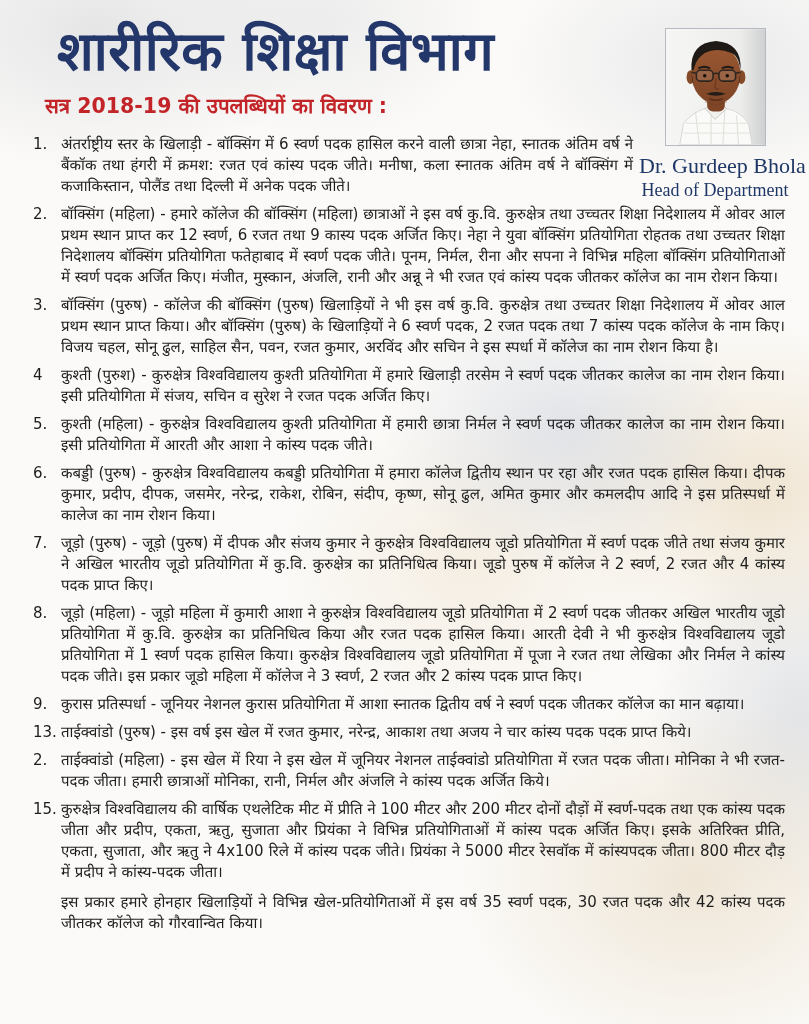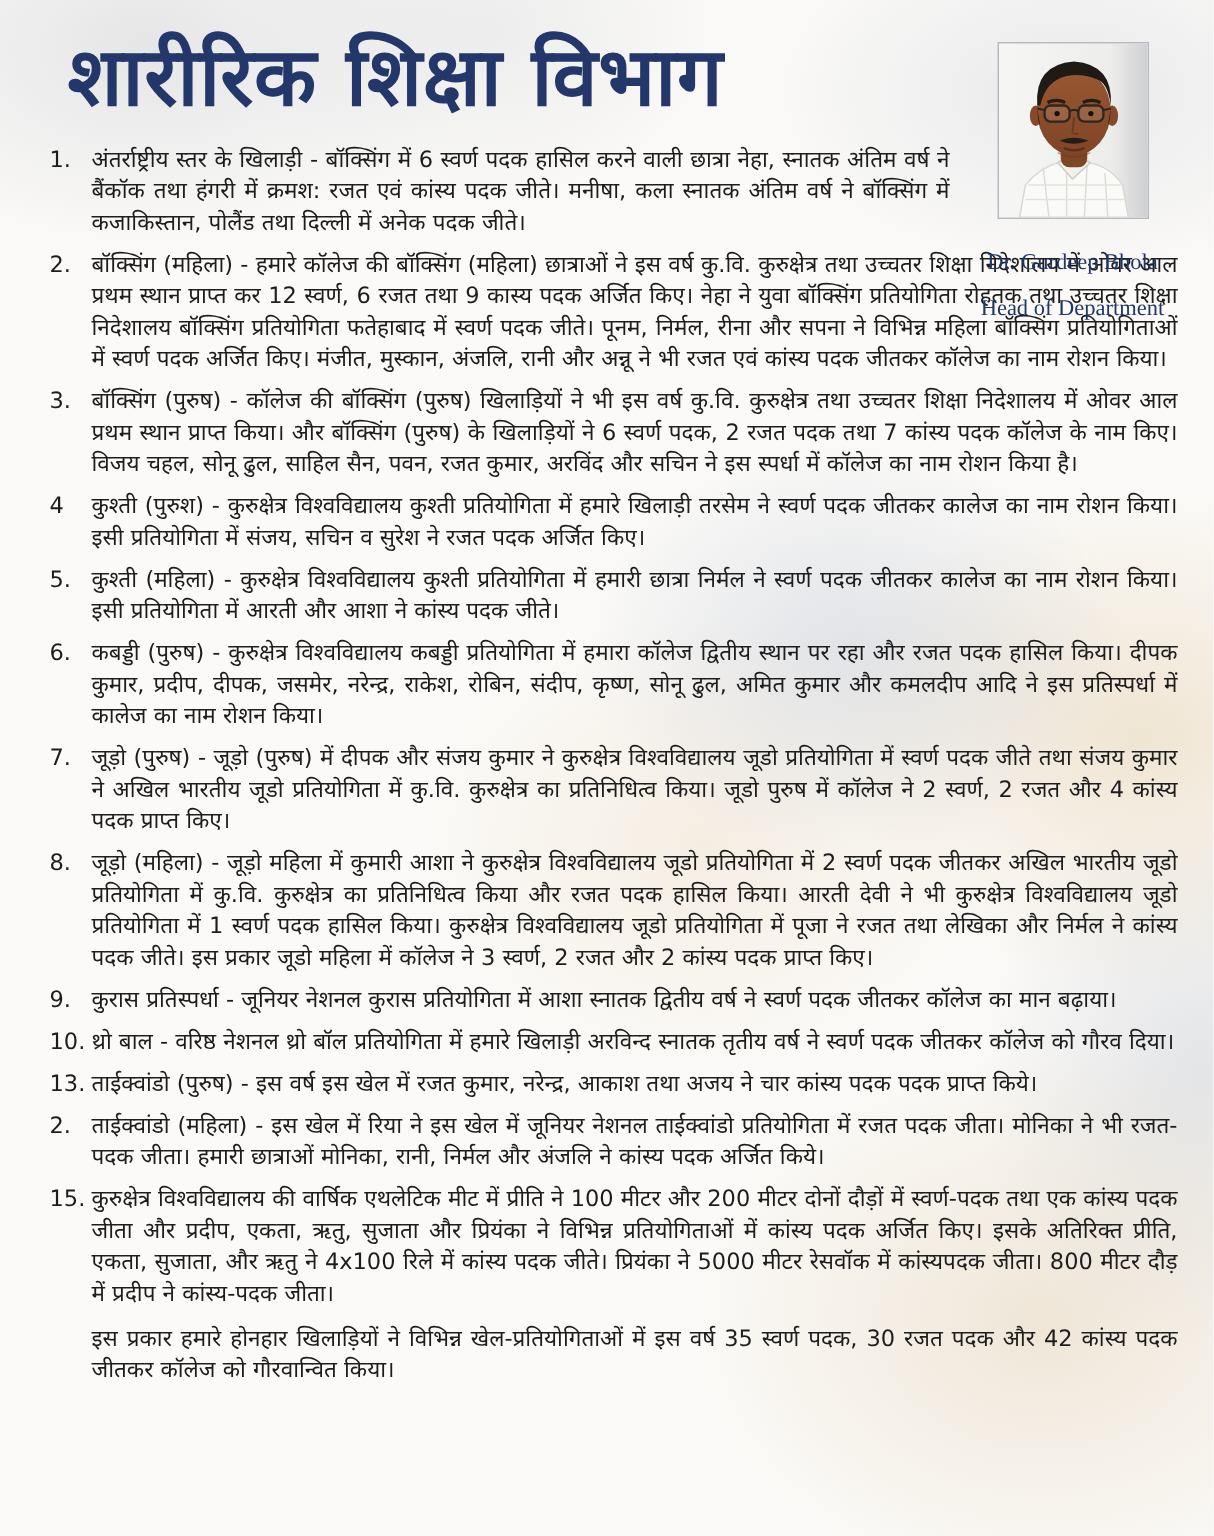--- a/index.html
+++ b/index.html
@@ -20,21 +20,21 @@
       radial-gradient(ellipse 300px 240px at 94% 48%, rgba(226,203,165,0.45), transparent 70%),
       radial-gradient(ellipse 280px 220px at 58% 55%, rgba(233,214,185,0.35), transparent 70%),
       radial-gradient(ellipse 340px 260px at 86% 86%, rgba(224,205,174,0.45), transparent 70%),
       radial-gradient(ellipse 220px 260px at 99% 70%, rgba(176,182,194,0.32), transparent 70%),
       radial-gradient(ellipse 320px 200px at 12% 3%, rgba(203,205,210,0.45), transparent 70%),
       radial-gradient(ellipse 240px 180px at 40% 2%, rgba(210,212,216,0.35), transparent 70%),
       #fbfaf8;
     padding: 20px 24px 10px 33px;
   }
   .page-title {
-    margin-left: 12px;
+    margin-left: 24px;
     margin-top: 2px;
     padding-right: 190px;
     font-size: 54px;
     line-height: 1.1;
     font-weight: bold;
     color: #23376a;
     letter-spacing: 0.5px;
     font-family: "DejaVu Sans", sans-serif;
   }
   .page-subtitle {
@@ -55,30 +55,30 @@
     width: 101px;
     height: 118px;
     margin: 0 auto;
     border: 1px solid #b6b9bf;
     background: #f4f4f2;
     box-shadow: 0 0 0 1px #ffffff inset;
     overflow: hidden;
   }
   .photo-frame svg { display: block; width: 100%; height: 100%; }
   .photo-name {
-    margin-top: 21px;
+    margin-top: 7px;
     font-family: "Liberation Serif", "DejaVu Serif", serif;
-    font-size: 15px;
+    font-size: 22px;
     color: #1e3766;
     white-space: nowrap;
   }
   .photo-role {
-    margin-top: 14px;
+    margin-top: 1px;
     font-family: "Liberation Serif", "DejaVu Serif", serif;
-    font-size: 15px;
+    font-size: 18px;
     color: #1e3766;
     white-space: nowrap;
   }
   .achievement-list {
     margin-top: 15px;
     list-style: none;
   }
   .item {
     display: flex;
     align-items: flex-start;
@@ -159,20 +159,21 @@
         <path d="M44 71 Q51 74 58 71" stroke="#5c2f1a" stroke-width="1.6" fill="none"></path>
 
         <path d="M40 74 Q51 80 62 74" stroke="#703d20" stroke-width="1" fill="none" opacity="0.5"></path>
       </svg>
     </div>
     <div class="photo-name">Dr. Gurdeep Bhola</div>
     <div class="photo-role">Head of Department</div>
   </div>
 
   <h1 class="page-title">शारीरिक शिक्षा विभाग</h1>
+  <h2 class="page-subtitle">सत्र 2018-19 की उपलब्धियों का विवरण :</h2>
 
   <ol class="achievement-list">
     <li class="item beside-photo">
       <span class="num">1.</span>
       <span class="txt">अंतर्राष्ट्रीय स्तर के खिलाड़ी - बॉक्सिंग में 6 स्वर्ण पदक हासिल करने वाली छात्रा नेहा, स्नातक अंतिम वर्ष ने बैंकॉक तथा हंगरी में क्रमश: रजत एवं कांस्य पदक जीते। मनीषा, कला स्नातक अंतिम वर्ष ने बॉक्सिंग में कजाकिस्तान, पोलैंड तथा दिल्ली में अनेक पदक जीते।</span>
     </li>
     <li class="item">
       <span class="num">2.</span>
       <span class="txt">बॉक्सिंग (महिला) - हमारे कॉलेज की बॉक्सिंग (महिला) छात्राओं ने इस वर्ष कु.वि. कुरुक्षेत्र तथा उच्चतर शिक्षा निदेशालय में ओवर आल प्रथम स्थान प्राप्त कर 12 स्वर्ण, 6 रजत तथा 9 कास्य पदक अर्जित किए। नेहा ने युवा बॉक्सिंग प्रतियोगिता रोहतक तथा उच्चतर शिक्षा निदेशालय बॉक्सिंग प्रतियोगिता फतेहाबाद में स्वर्ण पदक जीते। पूनम, निर्मल, रीना और सपना ने विभिन्न महिला बॉक्सिंग प्रतियोगिताओं में स्वर्ण पदक अर्जित किए। मंजीत, मुस्कान, अंजलि, रानी और अन्नू ने भी रजत एवं कांस्य पदक जीतकर कॉलेज का नाम रोशन किया।</span>
     </li>
@@ -198,24 +199,20 @@
     </li>
     <li class="item">
       <span class="num">8.</span>
       <span class="txt">जूड़ो (महिला) - जूड़ो महिला में कुमारी आशा ने कुरुक्षेत्र विश्वविद्यालय जूडो प्रतियोगिता में 2 स्वर्ण पदक जीतकर अखिल भारतीय जूडो प्रतियोगिता में कु.वि. कुरुक्षेत्र का प्रतिनिधित्व किया और रजत पदक हासिल किया। आरती देवी ने भी कुरुक्षेत्र विश्वविद्यालय जूडो प्रतियोगिता में 1 स्वर्ण पदक हासिल किया। कुरुक्षेत्र विश्वविद्यालय जूडो प्रतियोगिता में पूजा ने रजत तथा लेखिका और निर्मल ने कांस्य पदक जीते। इस प्रकार जूडो महिला में कॉलेज ने 3 स्वर्ण, 2 रजत और 2 कांस्य पदक प्राप्त किए।</span>
     </li>
     <li class="item">
       <span class="num">9.</span>
       <span class="txt">कुरास प्रतिस्पर्धा - जूनियर नेशनल कुरास प्रतियोगिता में आशा स्नातक द्वितीय वर्ष ने स्वर्ण पदक जीतकर कॉलेज का मान बढ़ाया।</span>
     </li>
     <li class="item">
-      <span class="num">10.</span>
-      <span class="txt">थ्रो बाल - वरिष्ठ नेशनल थ्रो बॉल प्रतियोगिता में हमारे खिलाड़ी अरविन्द स्नातक तृतीय वर्ष ने स्वर्ण पदक जीतकर कॉलेज को गौरव दिया।</span>
-    </li>
-    <li class="item">
       <span class="num">13.</span>
       <span class="txt">ताईक्वांडो (पुरुष) - इस वर्ष इस खेल में रजत कुमार, नरेन्द्र, आकाश तथा अजय ने चार कांस्य पदक पदक प्राप्त किये।</span>
     </li>
     <li class="item">
       <span class="num">2.</span>
       <span class="txt">ताईक्वांडो (महिला) - इस खेल में रिया ने इस खेल में जूनियर नेशनल ताईक्वांडो प्रतियोगिता में रजत पदक जीता। मोनिका ने भी रजत-पदक जीता। हमारी छात्राओं मोनिका, रानी, निर्मल और अंजलि ने कांस्य पदक अर्जित किये।</span>
     </li>
     <li class="item">
       <span class="num">15.</span>
       <span class="txt">कुरुक्षेत्र विश्वविद्यालय की वार्षिक एथलेटिक मीट में प्रीति ने 100 मीटर और 200 मीटर दोनों दौड़ों में स्वर्ण-पदक तथा एक कांस्य पदक जीता और प्रदीप, एकता, ऋतु, सुजाता और प्रियंका ने विभिन्न प्रतियोगिताओं में कांस्य पदक अर्जित किए। इसके अतिरिक्त प्रीति, एकता, सुजाता, और ऋतु ने 4x100 रिले में कांस्य पदक जीते। प्रियंका ने 5000 मीटर रेसवॉक में कांस्यपदक जीता। 800 मीटर दौड़ में प्रदीप ने कांस्य-पदक जीता।</span>

